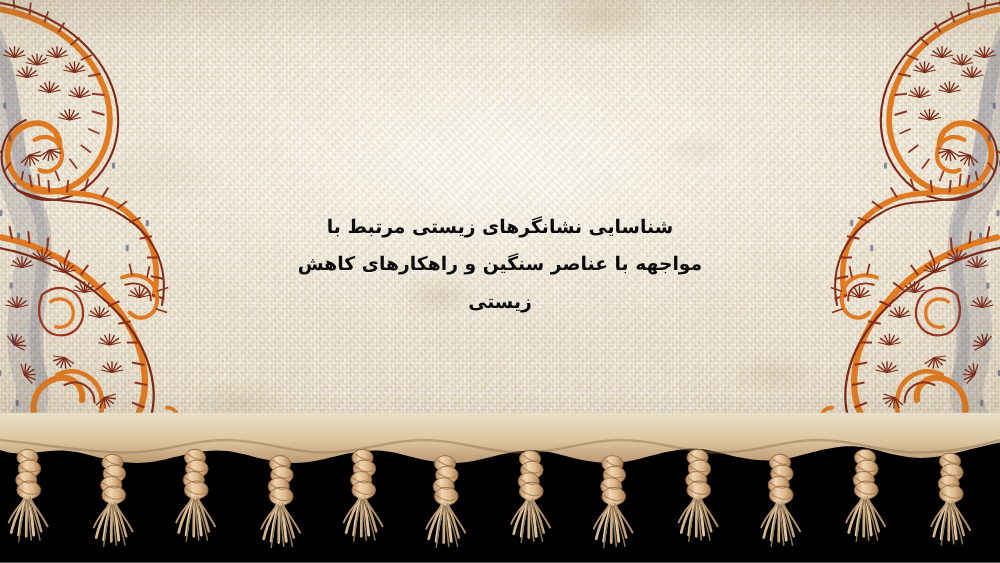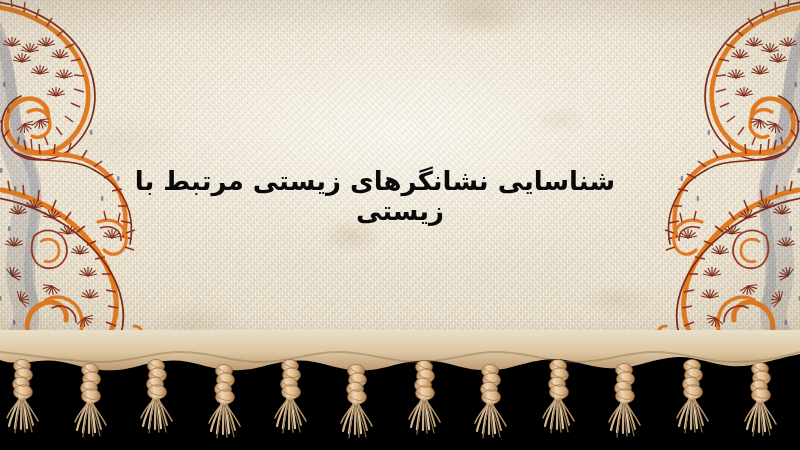--- a/index.html
+++ b/index.html
@@ -76,21 +76,21 @@
 
   
   .title-wrap{
     position:absolute;left:50%;top:166px;transform:translateX(-50%);
     width:430px;
     text-align:center;
     z-index:6;
   }
   .title-line{
     color:#0a0a0a;
-    font-size:26px;
+    font-size:15px;
     font-weight:700;
     line-height:30px;
     letter-spacing:0;
     white-space:nowrap;
     text-shadow:0 1px 0 rgba(255,255,255,.30);
   }
 
   
   .fringe-zone{
     position:absolute;left:0;top:330px;width:800px;height:120px;
@@ -425,20 +425,21 @@
         <rect x="123" y="176" width="2.4" height="5" rx="1"></rect>
         <rect x="96" y="130" width="2.4" height="5" rx="1"></rect>
       </g>
     </svg>
 
     <div class="vignette"></div>
   </div>
 
   <div class="title-wrap">
     <div class="title-line">شناسایی نشانگرهای زیستی مرتبط با</div>
+    <div class="title-line">مواجهه با عناصر سنگین و راهکارهای کاهش</div>
     <div class="title-line">زیستی</div>
   </div>
 
   <div class="fringe-zone">
     <svg class="fringe-svg" width="800" height="120" viewBox="0 0 800 120">
       <defs>
         <linearGradient id="cordG" x1="0" y1="0" x2="1" y2="0">
           <stop offset="0%" stop-color="#b98b5f"></stop>
           <stop offset="35%" stop-color="#efd4b0"></stop>
           <stop offset="65%" stop-color="#ddb98d"></stop>

